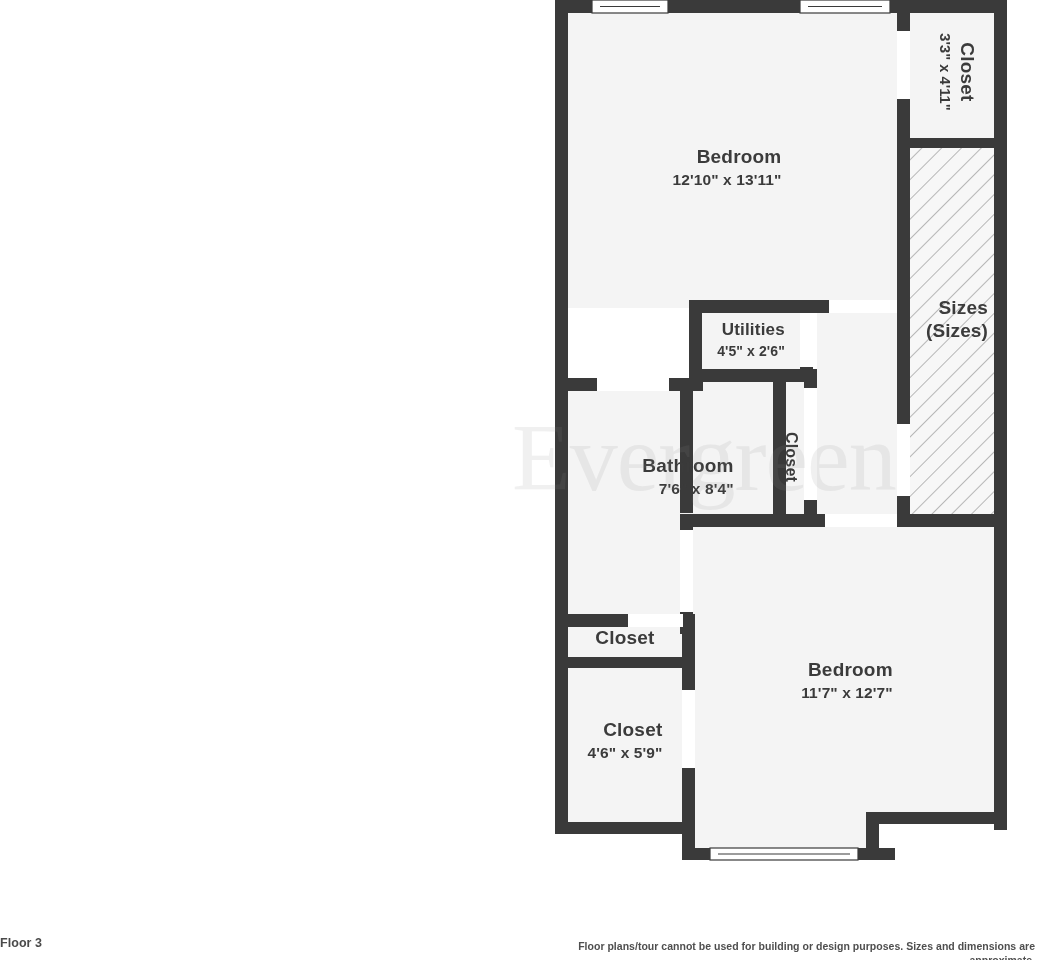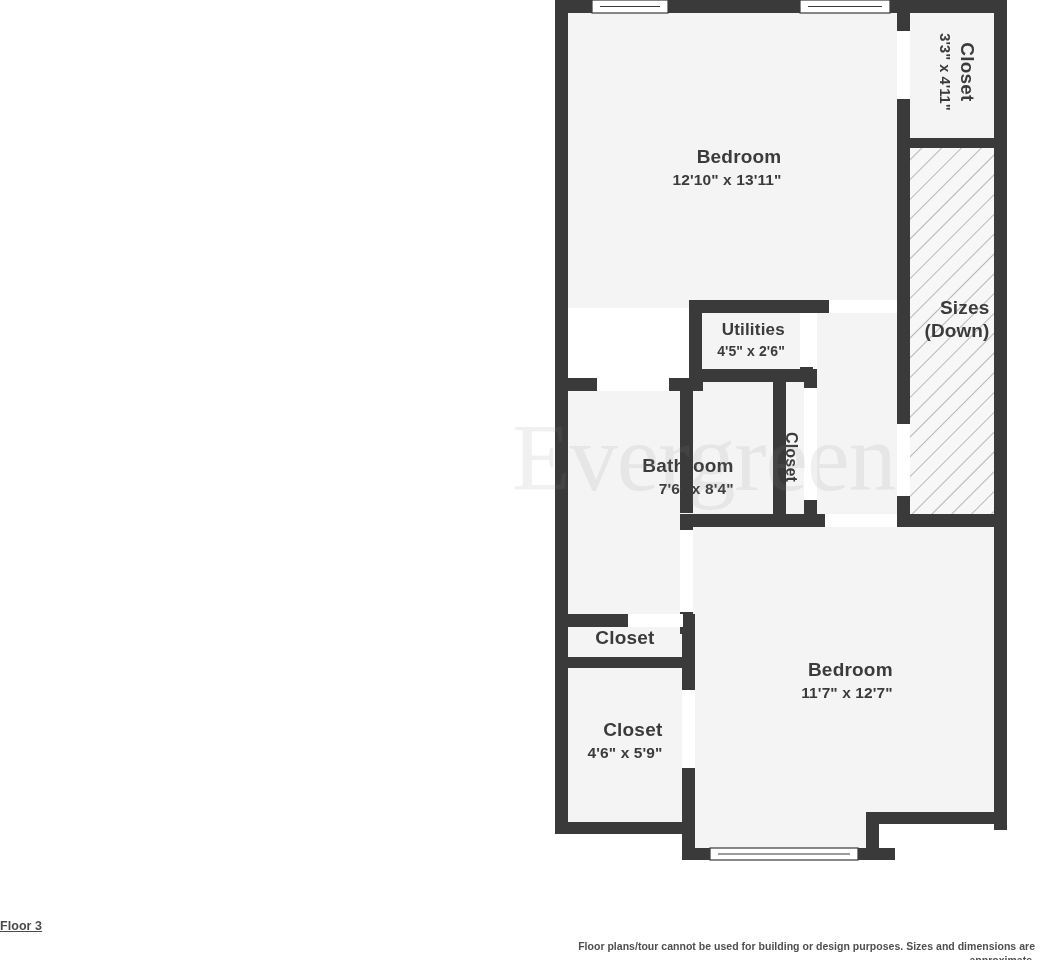--- a/index.html
+++ b/index.html
@@ -104,22 +104,21 @@
     color: #4a4a4a;
     letter-spacing: 0.05px;
     line-height: 20px;
   }
   #footer-left .floor {
     font-size: 12.5px;
     font-weight: 700;
     color: #4a4a4a;
     letter-spacing: 0.05px;
     line-height: 20px;
-    margin-top: 6px;
-    text-decoration: underline;
+    margin-top: 23px;
   }
   #footer-disclaimer {
     position: absolute;
     left: 520px;
     top: 939px;
     width: 515px;
     text-align: right;
     font-size: 10.5px;
     font-weight: 700;
     color: #4f4f4f;
@@ -260,21 +259,21 @@
     <span class="room-dims">12'10" x 13'11"</span>
   </div>
 
   <div class="rot-label rot-90" style="left:957px; top:72px;">
     <span class="room-name" style="font-size:19px;">Closet</span>
     <span class="room-dims" style="font-size:14.5px;">3'3" x 4'11"</span>
   </div>
 
   <div class="room-label" style="left:957px; top:297px; transform:translate(-50%,0);">
     <span class="room-name">Sizes</span>
-    <span class="room-dims" style="font-size:19px; font-weight:700; margin-top:1px;">(Down)</span>
+    <span class="room-dims" style="font-size:19px; font-weight:700; margin-top:1px;">(Sizes)</span>
   </div>
 
   <div class="room-label small" style="left:751px; top:320px; transform:translate(-50%,0);">
     <span class="room-name">Utilities</span>
     <span class="room-dims">4'5" x 2'6"</span>
   </div>
 
   <div class="room-label" style="left:688px; top:455px; transform:translate(-50%,0);">
     <span class="room-name">Bathroom</span>
     <span class="room-dims">7'6" x 8'4"</span>

